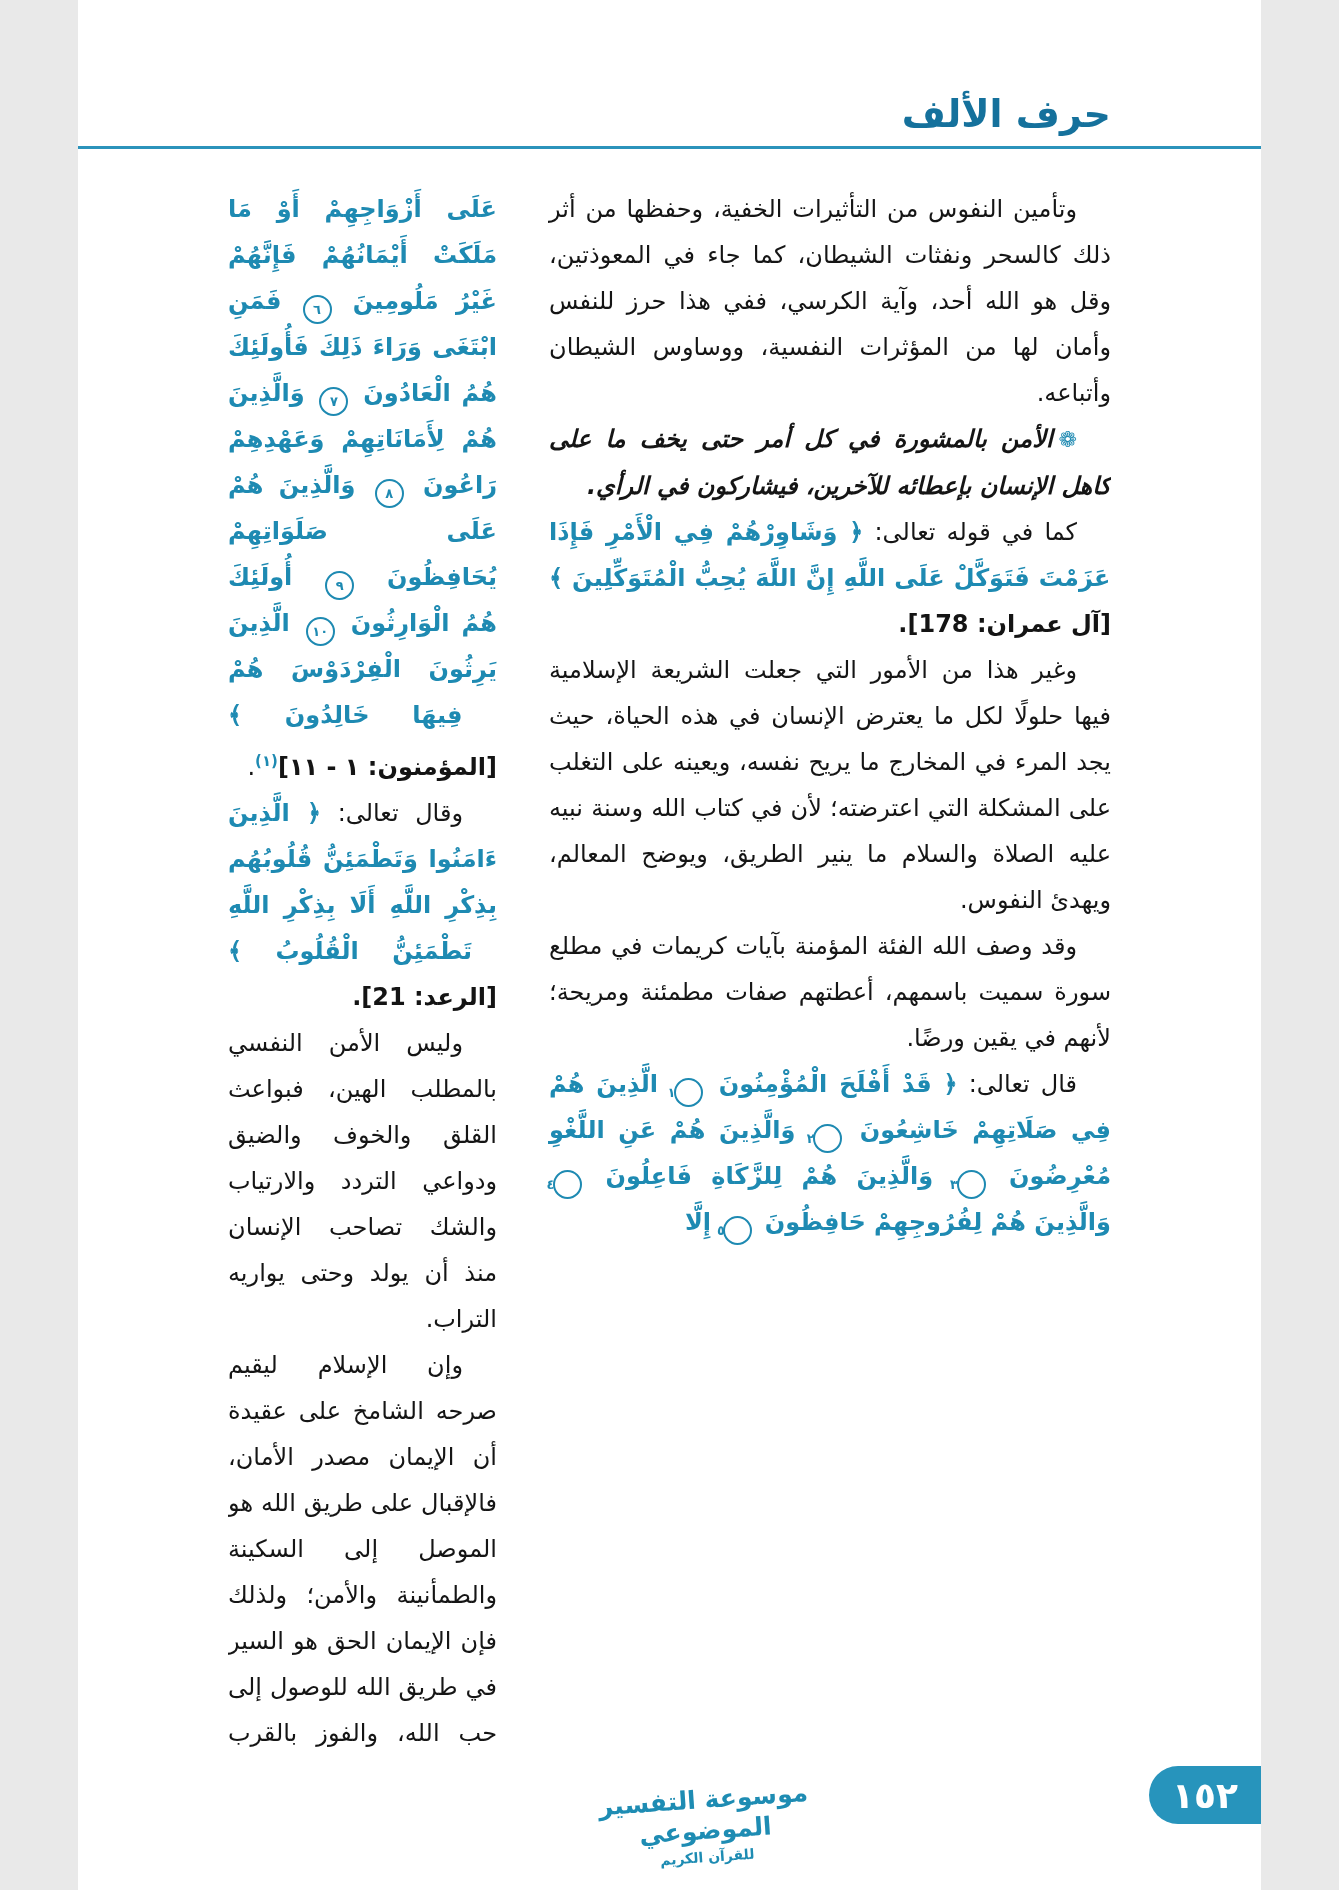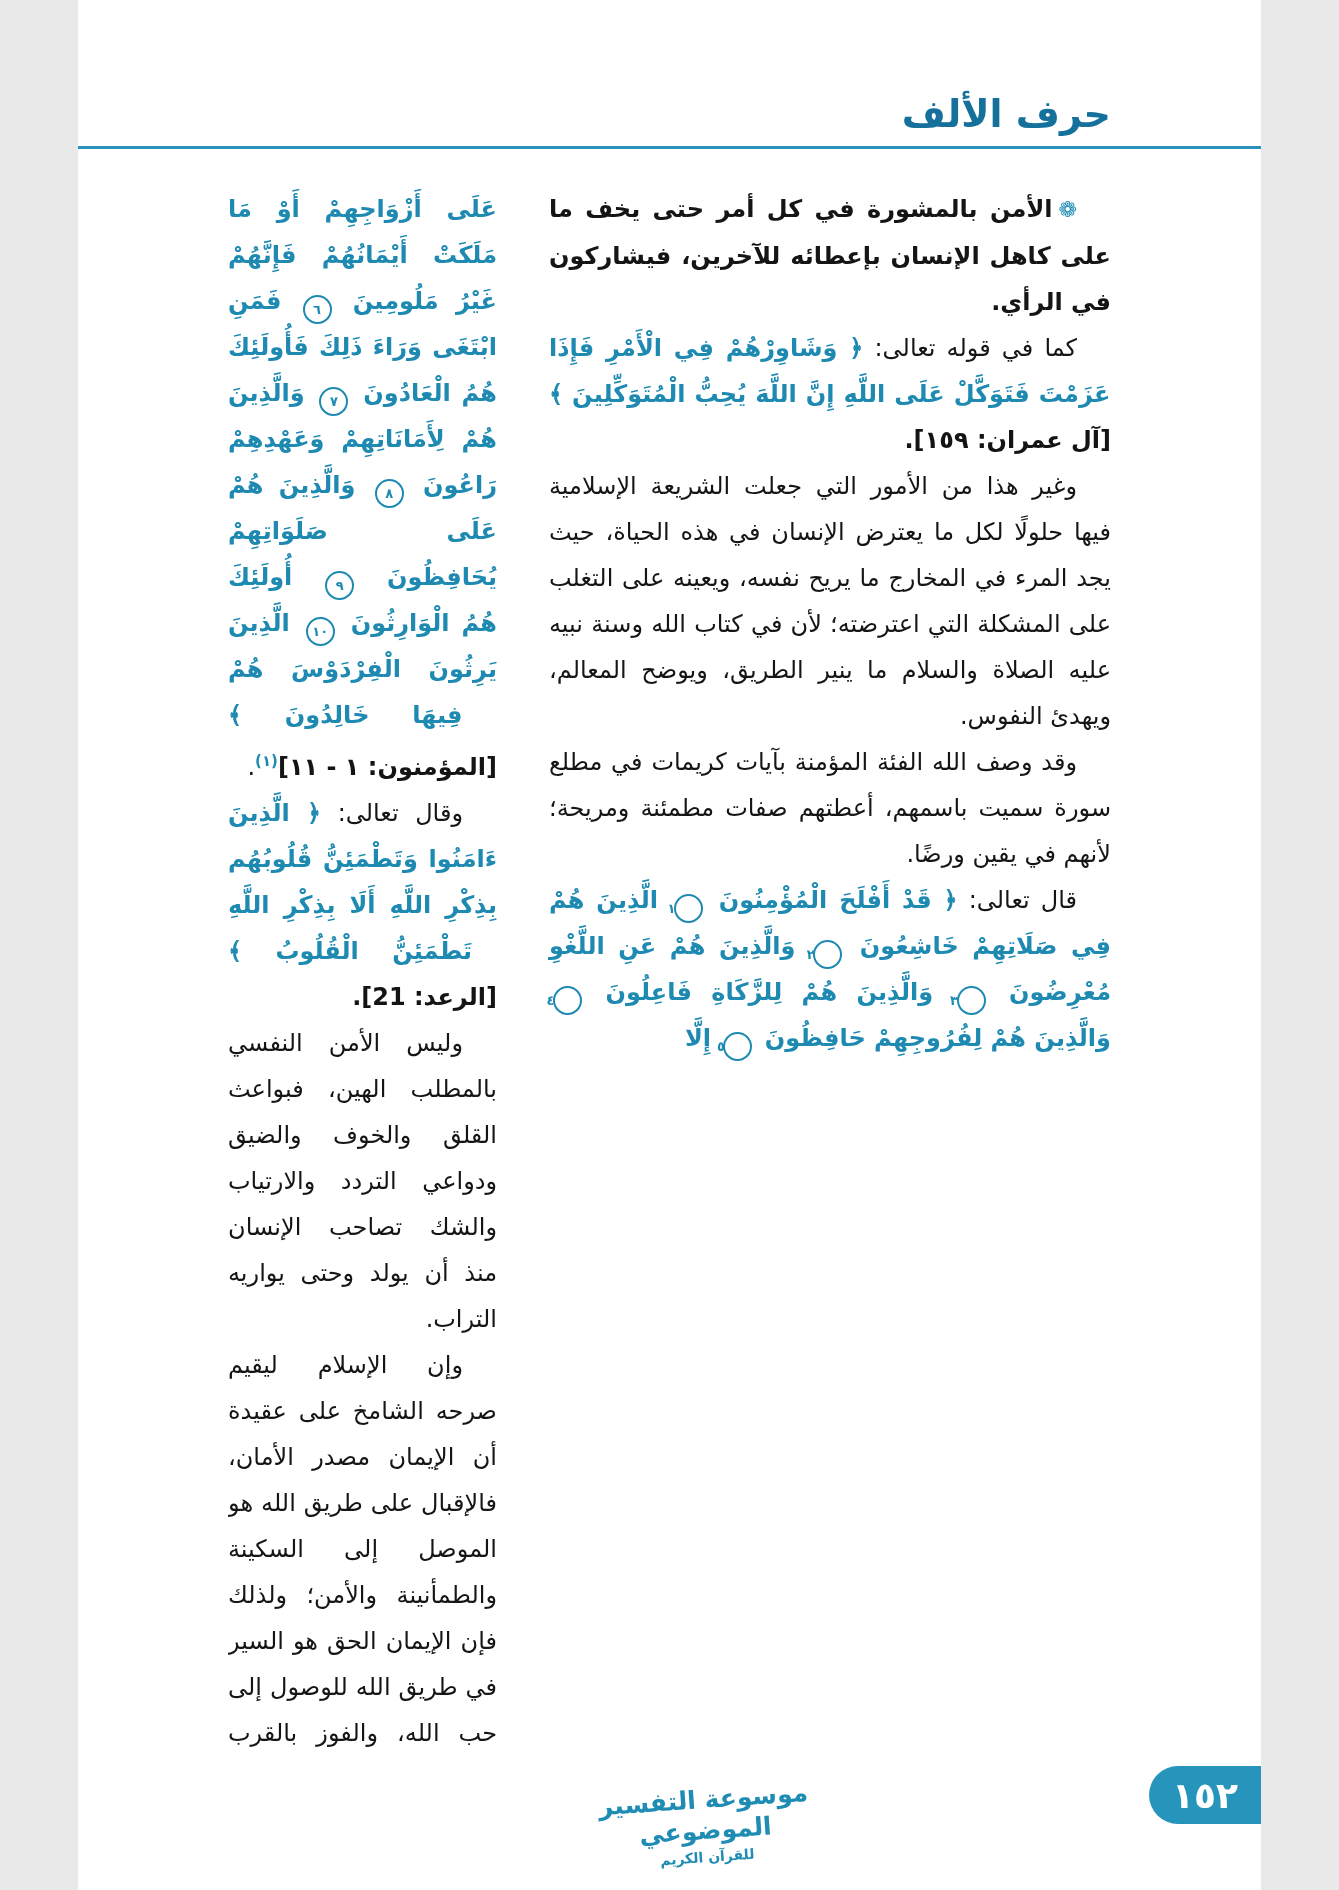--- a/index.html
+++ b/index.html
@@ -27,21 +27,21 @@
   .columns{
     position:absolute;top:186px;right:150px;left:150px;height:1572px;
     display:flex;gap:52px;overflow:hidden;
   }
   .col{min-width:0;}
   .col-right{flex:0 0 562px;}
   .col-left{flex:1 1 auto;}
   p{margin:0;text-align:justify;font-size:24px;line-height:46px;}
   .indent{text-indent:34px;}
   .noindent{text-indent:0;}
-  .bold{font-weight:bold;}
+  .bold{font-weight:bold;font-style:italic;}
   .quran{color:#1e8ab2;font-weight:bold;margin-top:44px;}
   .ref{color:#141414;font-weight:bold;}
   .bullet{color:#1e8ab2;font-size:22px;margin-left:6px;font-weight:normal;}
   .ayah-num{
     display:inline-flex;align-items:center;justify-content:center;
     width:25px;height:25px;border:2px solid #1e8ab2;border-radius:50%;
     font-size:13px;line-height:1;margin:0 4px;vertical-align:-5px;
     color:#1e8ab2;font-weight:bold;background:#fff;
   }
   .fn-marker{color:#1e8ab2;font-size:15px;font-weight:bold;}
@@ -68,27 +68,28 @@
 <body>
 
 <div class="sheet">
 
   <div class="section-title">حرف الألف</div>
   <div class="header-rule"></div>
 
   <div class="columns">
 
     <div class="col col-right">
+      <p class="indent">وتأمين النفوس من التأثيرات الخفية، وحفظها من أثر ذلك كالسحر ونفثات الشيطان، كما جاء في المعوذتين، وقل هو الله أحد، وآية الكرسي، ففي هذا حرز للنفس وأمان لها من المؤثرات النفسية، ووساوس الشيطان وأتباعه.</p>
 
       <p class="indent bold"><span class="bullet">❁</span><span>الأمن بالمشورة في كل أمر حتى يخف ما على كاهل الإنسان بإعطائه للآخرين، فيشاركون في الرأي.</span></p>
 
       <p class="indent">
         <span>كما في قوله تعالى:</span>
         <span class="quran"><span class="qseg">﴿ وَشَاوِرْهُمْ فِي الْأَمْرِ فَإِذَا عَزَمْتَ فَتَوَكَّلْ عَلَى اللَّهِ إِنَّ اللَّهَ يُحِبُّ الْمُتَوَكِّلِينَ ﴾</span> </span>
-        <span class="ref">[آل عمران: ١٥٩].</span>
+        <span class="ref">[آل عمران: 178].</span>
       </p>
 
       <p class="indent">وغير هذا من الأمور التي جعلت الشريعة الإسلامية فيها حلولًا لكل ما يعترض الإنسان في هذه الحياة، حيث يجد المرء في المخارج ما يريح نفسه، ويعينه على التغلب على المشكلة التي اعترضته؛ لأن في كتاب الله وسنة نبيه عليه الصلاة والسلام ما ينير الطريق، ويوضح المعالم، ويهدئ النفوس.</p>
 
       <p class="indent">وقد وصف الله الفئة المؤمنة بآيات كريمات في مطلع سورة سميت باسمهم، أعطتهم صفات مطمئنة ومريحة؛ لأنهم في يقين ورضًا.</p>
 
       <p class="indent">
         <span>قال تعالى:</span>
         <span class="quran"><span class="qseg">﴿ قَدْ أَفْلَحَ الْمُؤْمِنُونَ</span> <span class="ayah-num">١</span> <span class="qseg">الَّذِينَ هُمْ فِي صَلَاتِهِمْ خَاشِعُونَ</span> <span class="ayah-num">٢</span> <span class="qseg">وَالَّذِينَ هُمْ عَنِ اللَّغْوِ مُعْرِضُونَ</span> <span class="ayah-num">٣</span> <span class="qseg">وَالَّذِينَ هُمْ لِلزَّكَاةِ فَاعِلُونَ</span> <span class="ayah-num">٤</span> <span class="qseg">وَالَّذِينَ هُمْ لِفُرُوجِهِمْ حَافِظُونَ</span> <span class="ayah-num">٥</span> <span class="qseg">إِلَّا</span> </span>
       </p>

